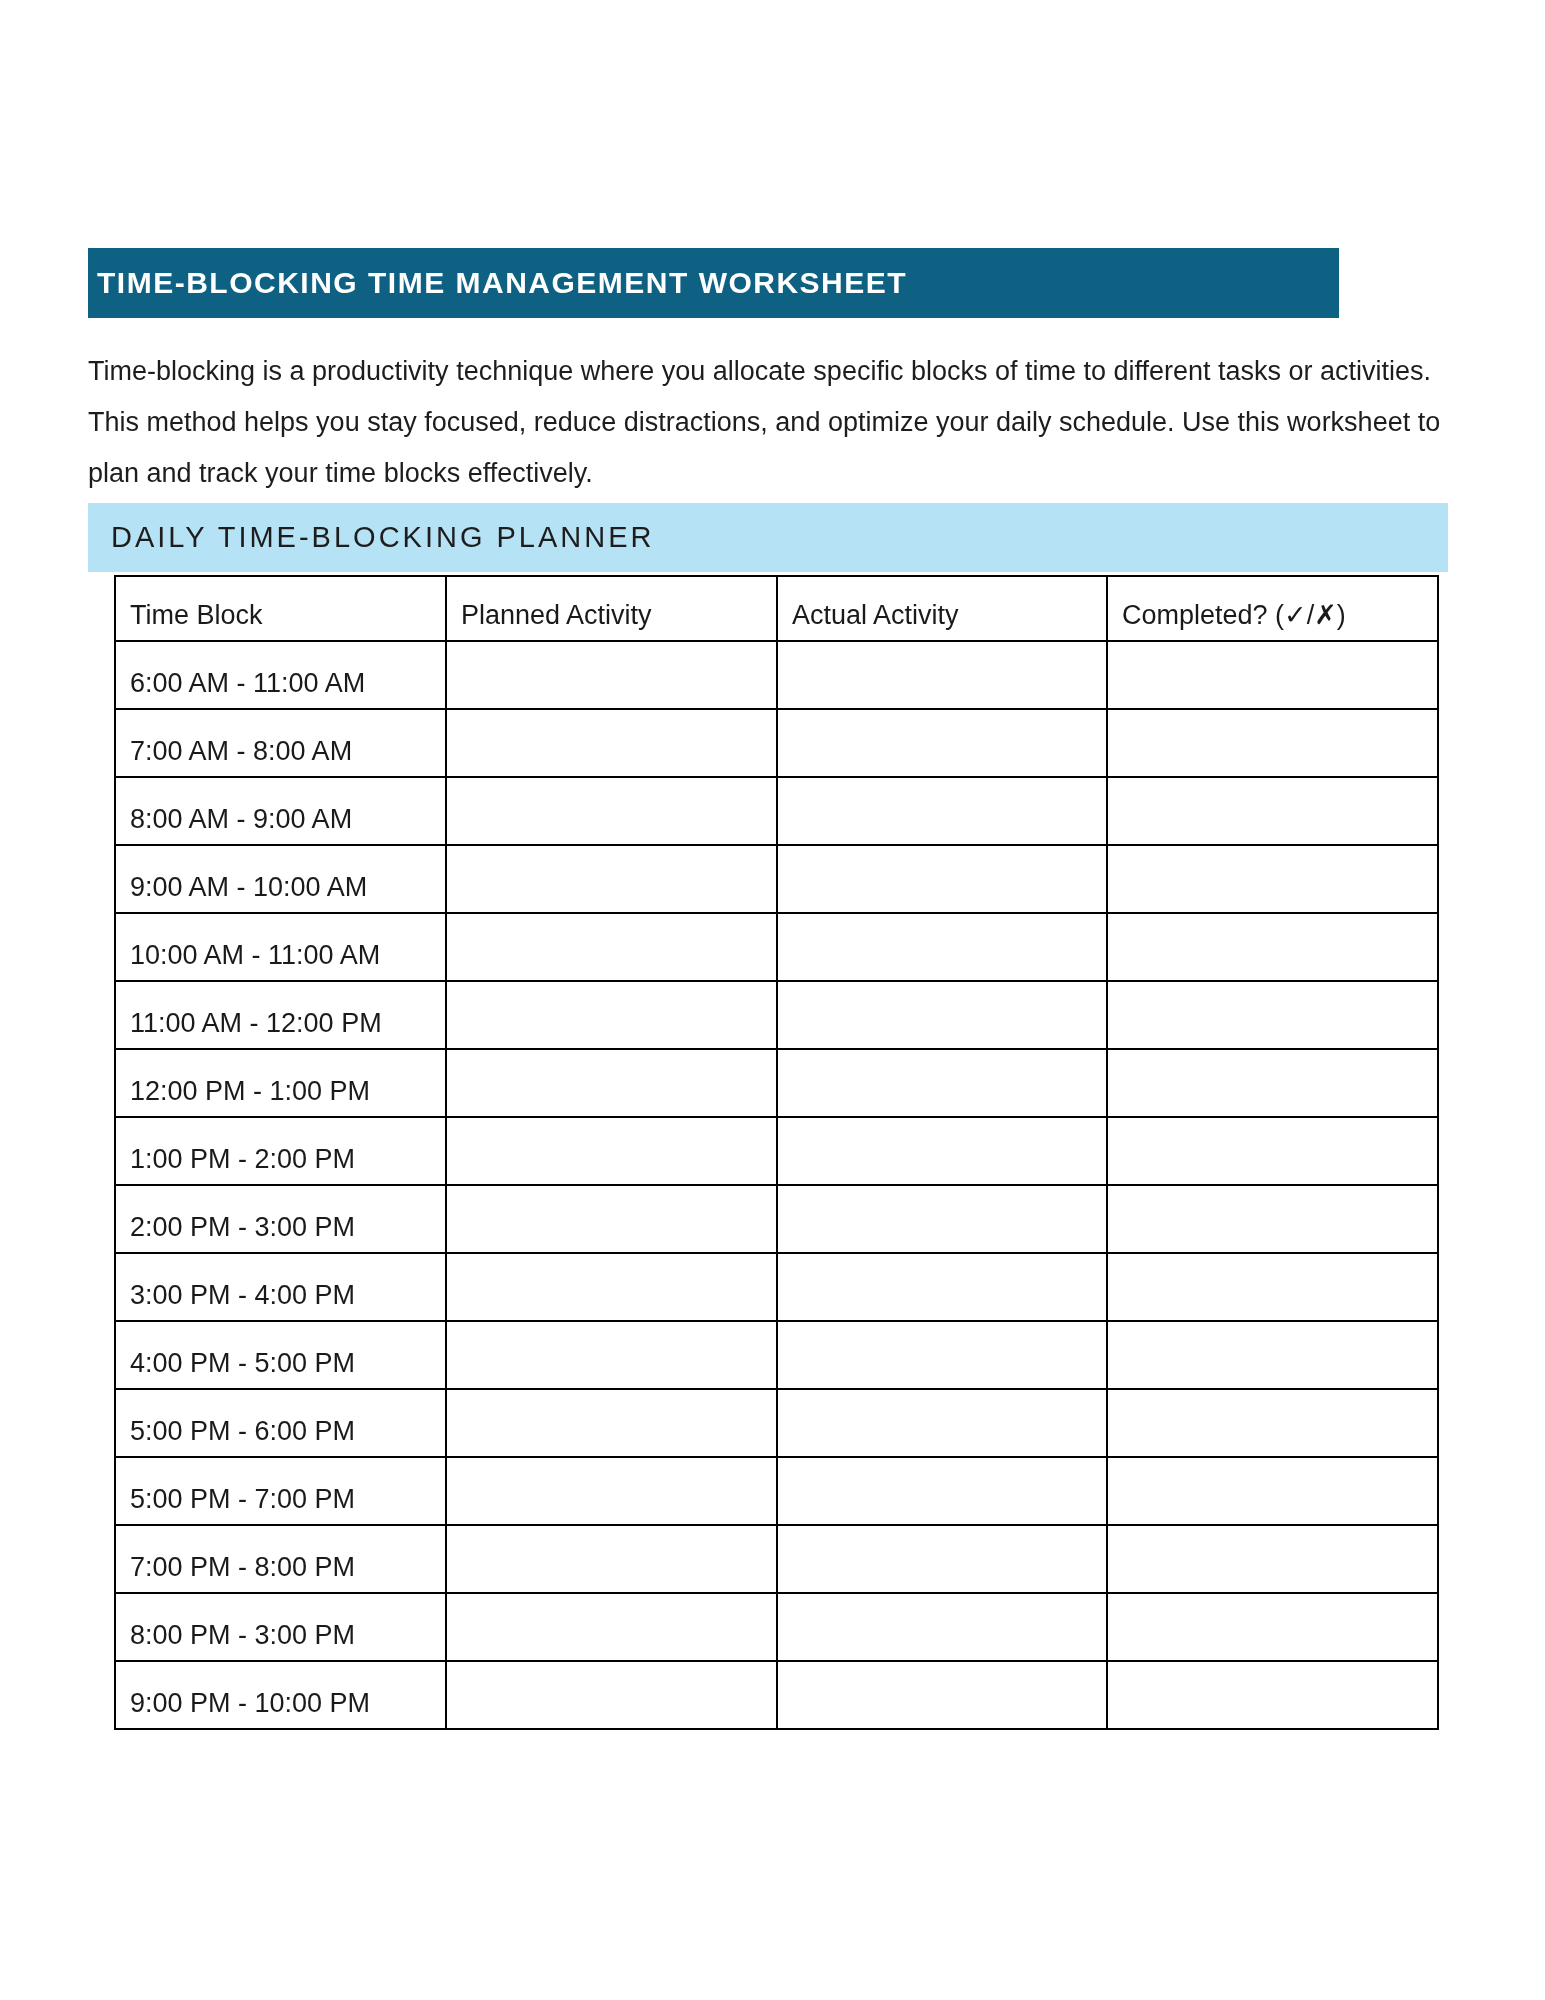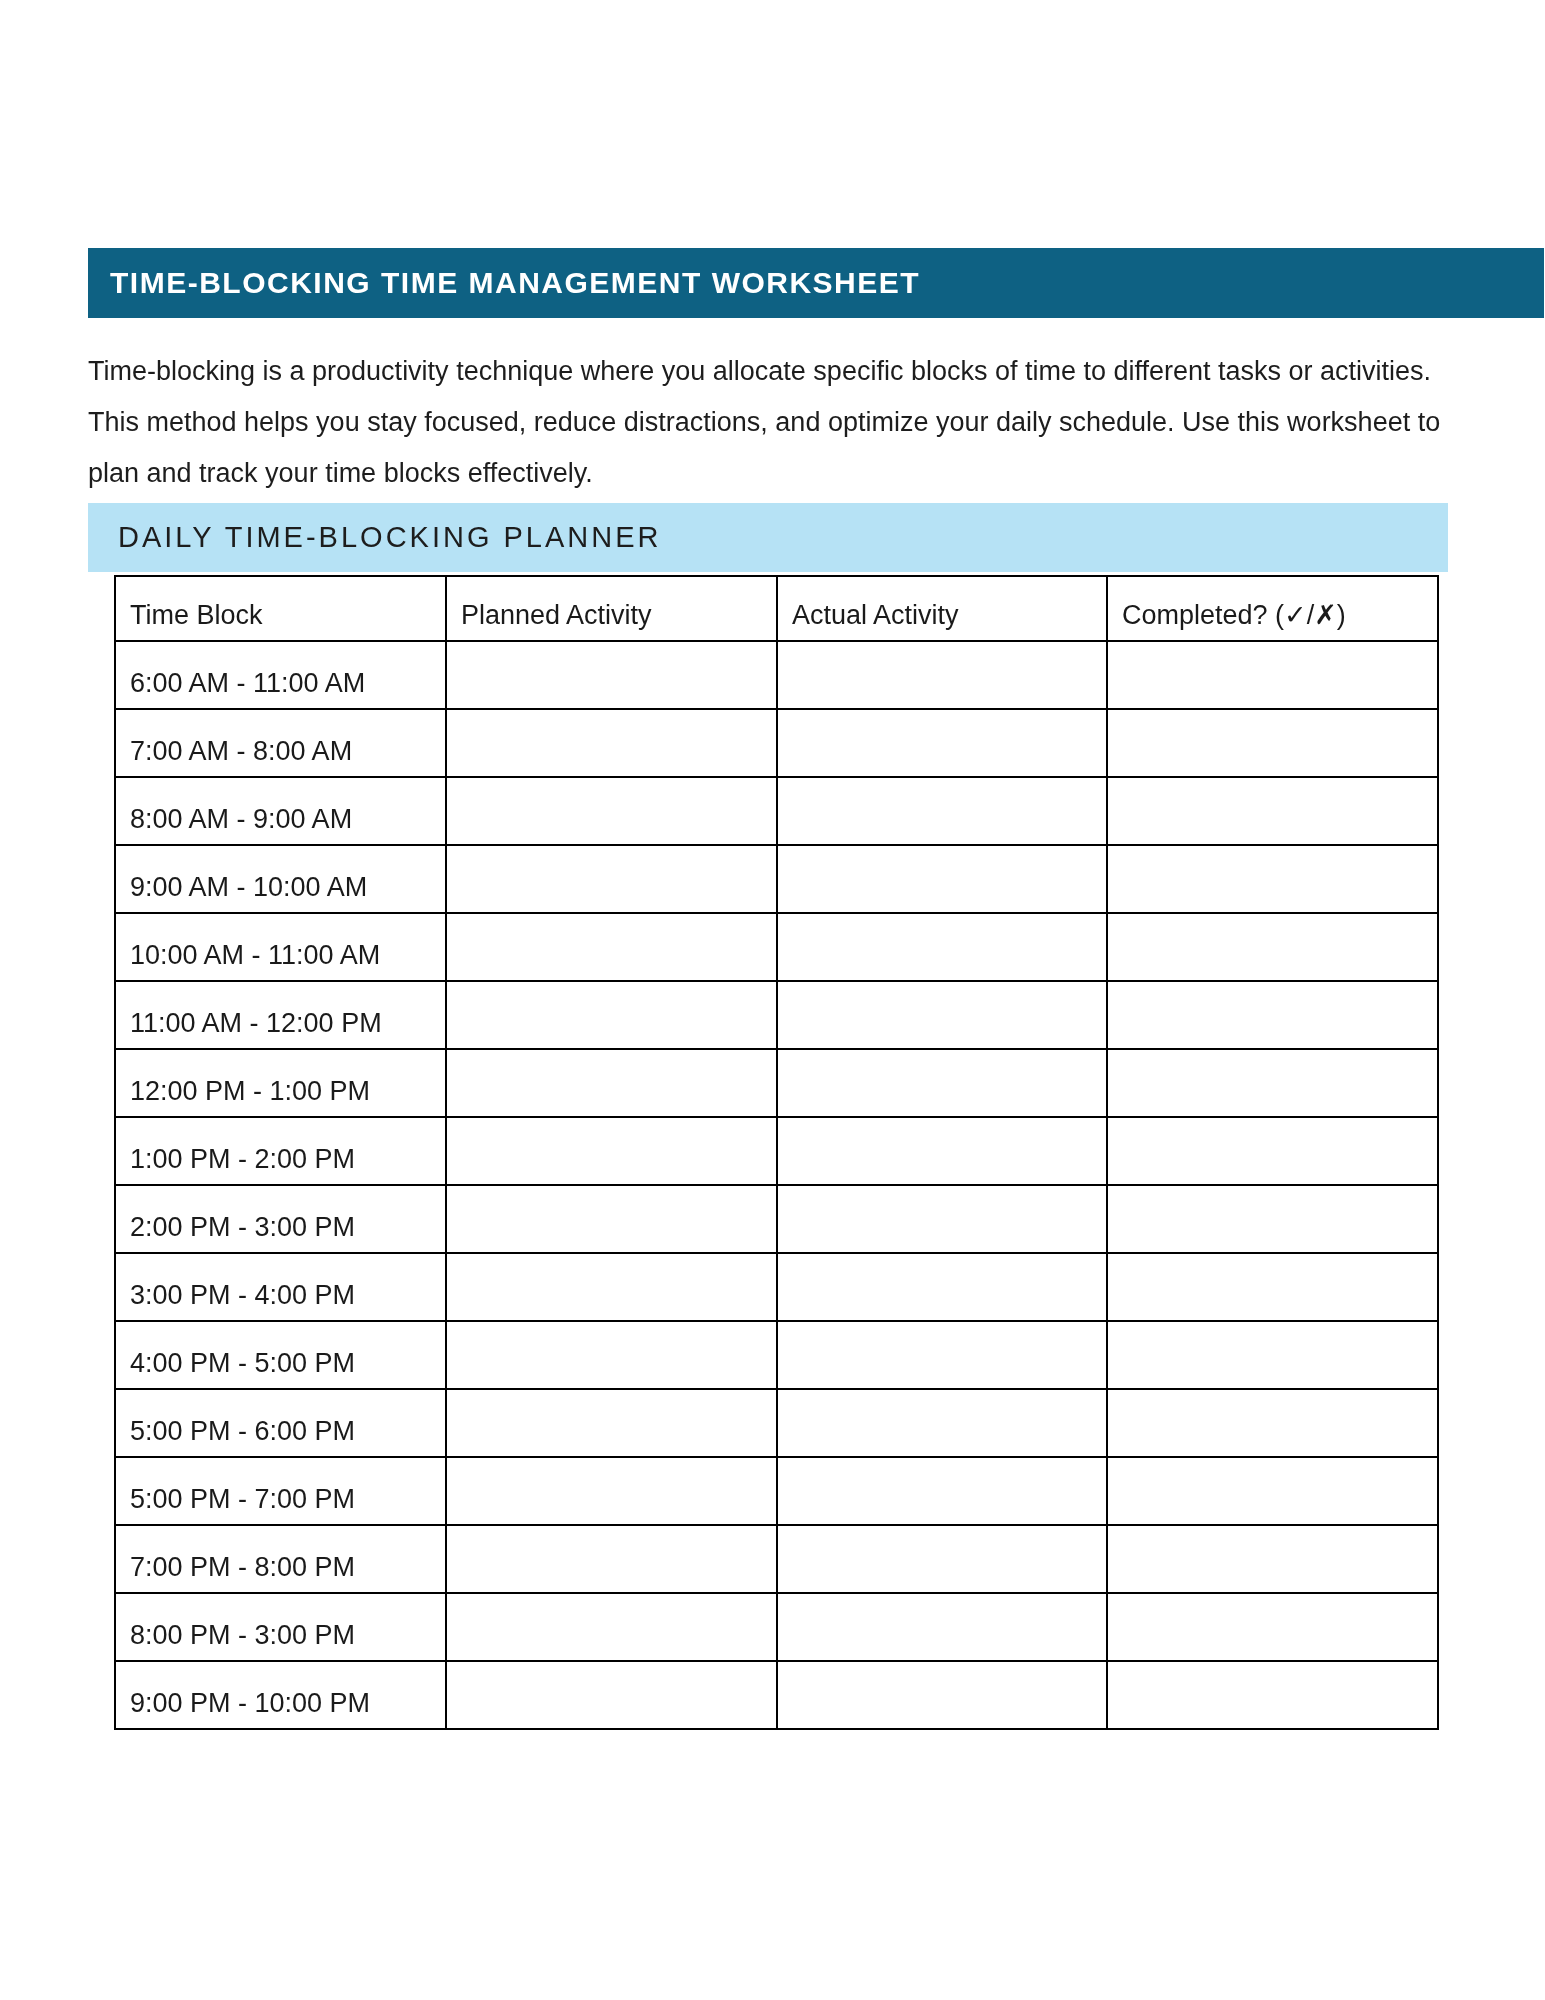--- a/index.html
+++ b/index.html
@@ -11,27 +11,27 @@
     height: 2000px;
     position: relative;
     background: #ffffff;
     font-family: "Liberation Sans", sans-serif;
     color: #1d1d1d;
   }
   .title-banner {
     position: absolute;
     left: 88px;
     top: 248px;
-    width: 1456px;
+    width: 1251px;
     height: 70px;
     background: #0e6183;
     display: flex;
     align-items: center;
     box-sizing: border-box;
-    padding-left: 22px;
+    padding-left: 9px;
   }
   .title-banner h1 {
     margin: 0;
     color: #ffffff;
     font-size: 30px;
     font-weight: 700;
     letter-spacing: 1.5px;
   }
   .intro {
     position: absolute;
@@ -46,21 +46,21 @@
   .section-banner {
     position: absolute;
     left: 88px;
     top: 503px;
     width: 1360px;
     height: 69px;
     background: #b6e2f5;
     display: flex;
     align-items: center;
     box-sizing: border-box;
-    padding-left: 30px;
+    padding-left: 23px;
   }
   .section-banner h2 {
     margin: 0;
     font-size: 29px;
     font-weight: 400;
     letter-spacing: 3px;
     color: #1d1d1d;
   }
   table.planner {
     position: absolute;

